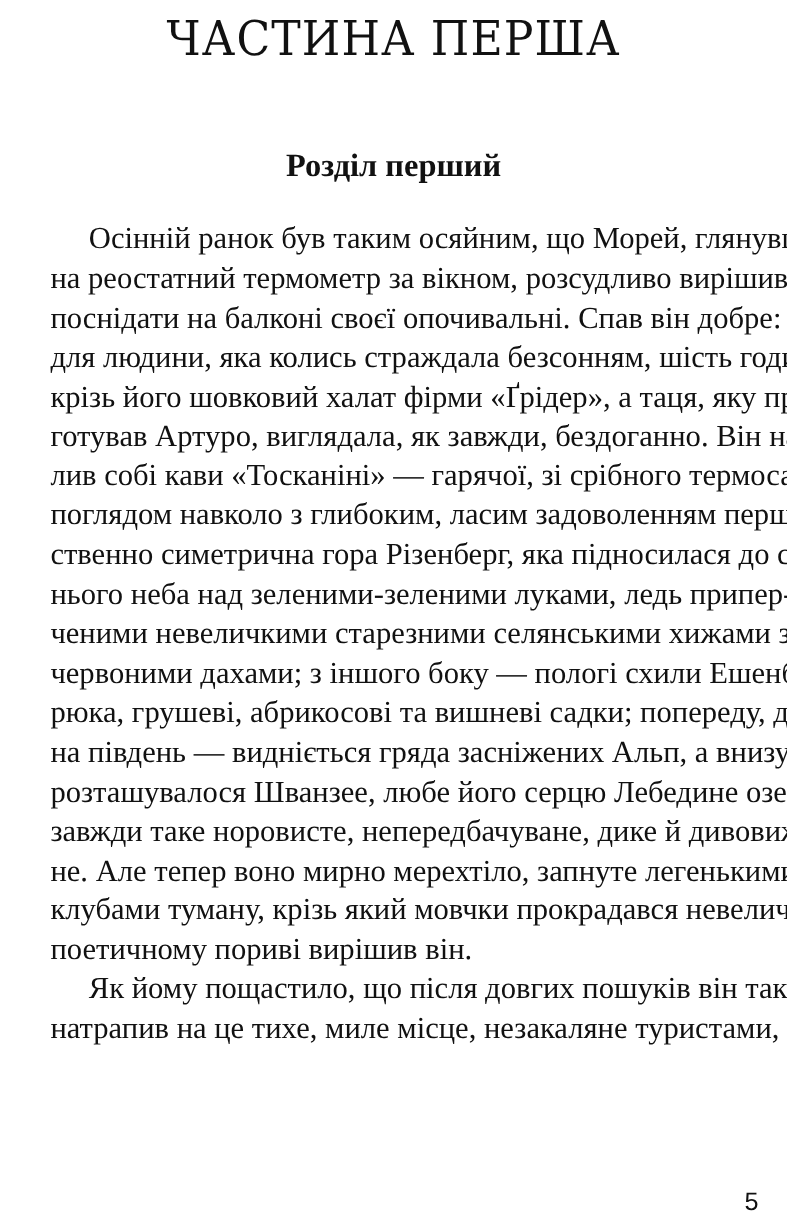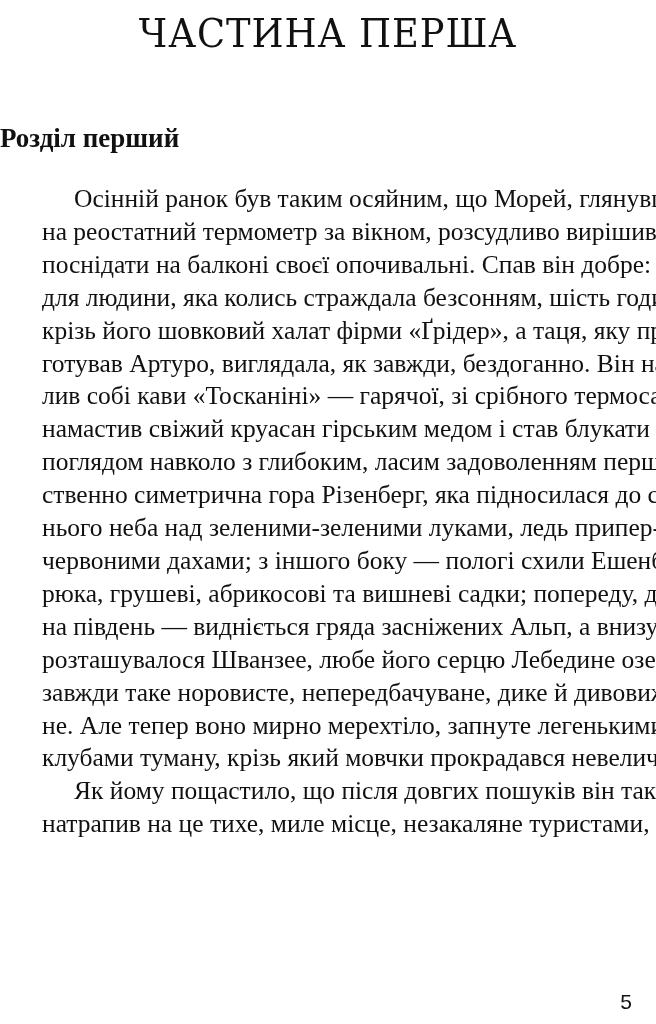--- a/index.html
+++ b/index.html
@@ -5,21 +5,21 @@
   html, body { margin: 0; padding: 0; background: #ffffff; }
   body { width: 656px; height: 1024px; overflow: hidden; position: relative; color: #111; }
   .page { position: absolute; left: 0; top: 0; width: 656px; height: 1024px; }
   .part-title {
     position: absolute; left: 0; width: 656px; top: 8px; text-align: center;
     font-family: "DejaVu Serif", "Liberation Serif", serif;
     font-size: 40px; letter-spacing: 1px; font-weight: normal; line-height: 50px;
     transform: scaleX(0.92);
   }
   .chapter-title {
-    position: absolute; left: 0; width: 656px; top: 120px; 
+    position: absolute; left: 0; width: 656px; top: 120px; text-align: center;
     font-family: "Liberation Serif", serif; font-weight: bold; font-size: 27px; line-height: 36px;
   }
   .body-text {
     position: absolute; left: 10px; top: 183px; width: 616px;
     font-family: "Liberation Serif", serif; font-size: 25.5px; line-height: 32.9px;
     text-align: justify;
   }
   .para { margin: 0; text-indent: 32px; }
   .line { display: block; text-align: justify; text-align-last: justify; white-space: nowrap; }
   .line.last { text-align-last: left; }
@@ -38,31 +38,32 @@
 
   <div class="body-text">
     <div class="para">
       <span class="line first">Осінній ранок був таким осяйним, що Морей, глянувши</span>
       <span class="line">на реостатний термометр за вікном, розсудливо вирішив</span>
       <span class="line">поснідати на балконі своєї опочивальні. Спав він добре:</span>
       <span class="line">для людини, яка колись страждала безсонням, шість годин</span>
       <span class="line">крізь його шовковий халат фірми «Ґрідер», а таця, яку при-</span>
       <span class="line">готував Артуро, виглядала, як завжди, бездоганно. Він на-</span>
       <span class="line">лив собі кави «Тосканіні» — гарячої, зі срібного термоса —</span>
-      <span class="line">намастив свіжий круасан гірським медом і став блукати</span>
       <span class="line">поглядом навколо з глибоким, ласим задоволенням першо-</span>
       <span class="line">ственно симетрична гора Різенберг, яка підносилася до си-</span>
       <span class="line">нього неба над зеленими-зеленими луками, ледь припер-</span>
+      <span class="line">ченими невеличкими старезними селянськими хижами з</span>
       <span class="line">червоними дахами; з іншого боку — пологі схили Ешенб-</span>
       <span class="line">рюка, грушеві, абрикосові та вишневі садки; попереду, далі</span>
       <span class="line">на південь — видніється гряда засніжених Альп, а внизу, о,</span>
       <span class="line">розташувалося Шванзее, любе його серцю Лебедине озеро,</span>
       <span class="line">завжди таке норовисте, непередбачуване, дике й дивовиж-</span>
       <span class="line">не. Але тепер воно мирно мерехтіло, запнуте легенькими</span>
       <span class="line">клубами туману, крізь який мовчки прокрадався невелич-</span>
+      <span class="line last">поетичному пориві вирішив він.</span>
     </div>
     <div class="para">
       <span class="line first">Як йому пощастило, що після довгих пошуків він таки</span>
       <span class="line">натрапив на це тихе, миле місце, незакаляне туристами,</span>
 
     </div>
   </div>
 
   <div class="page-number">5</div>
 </div>

